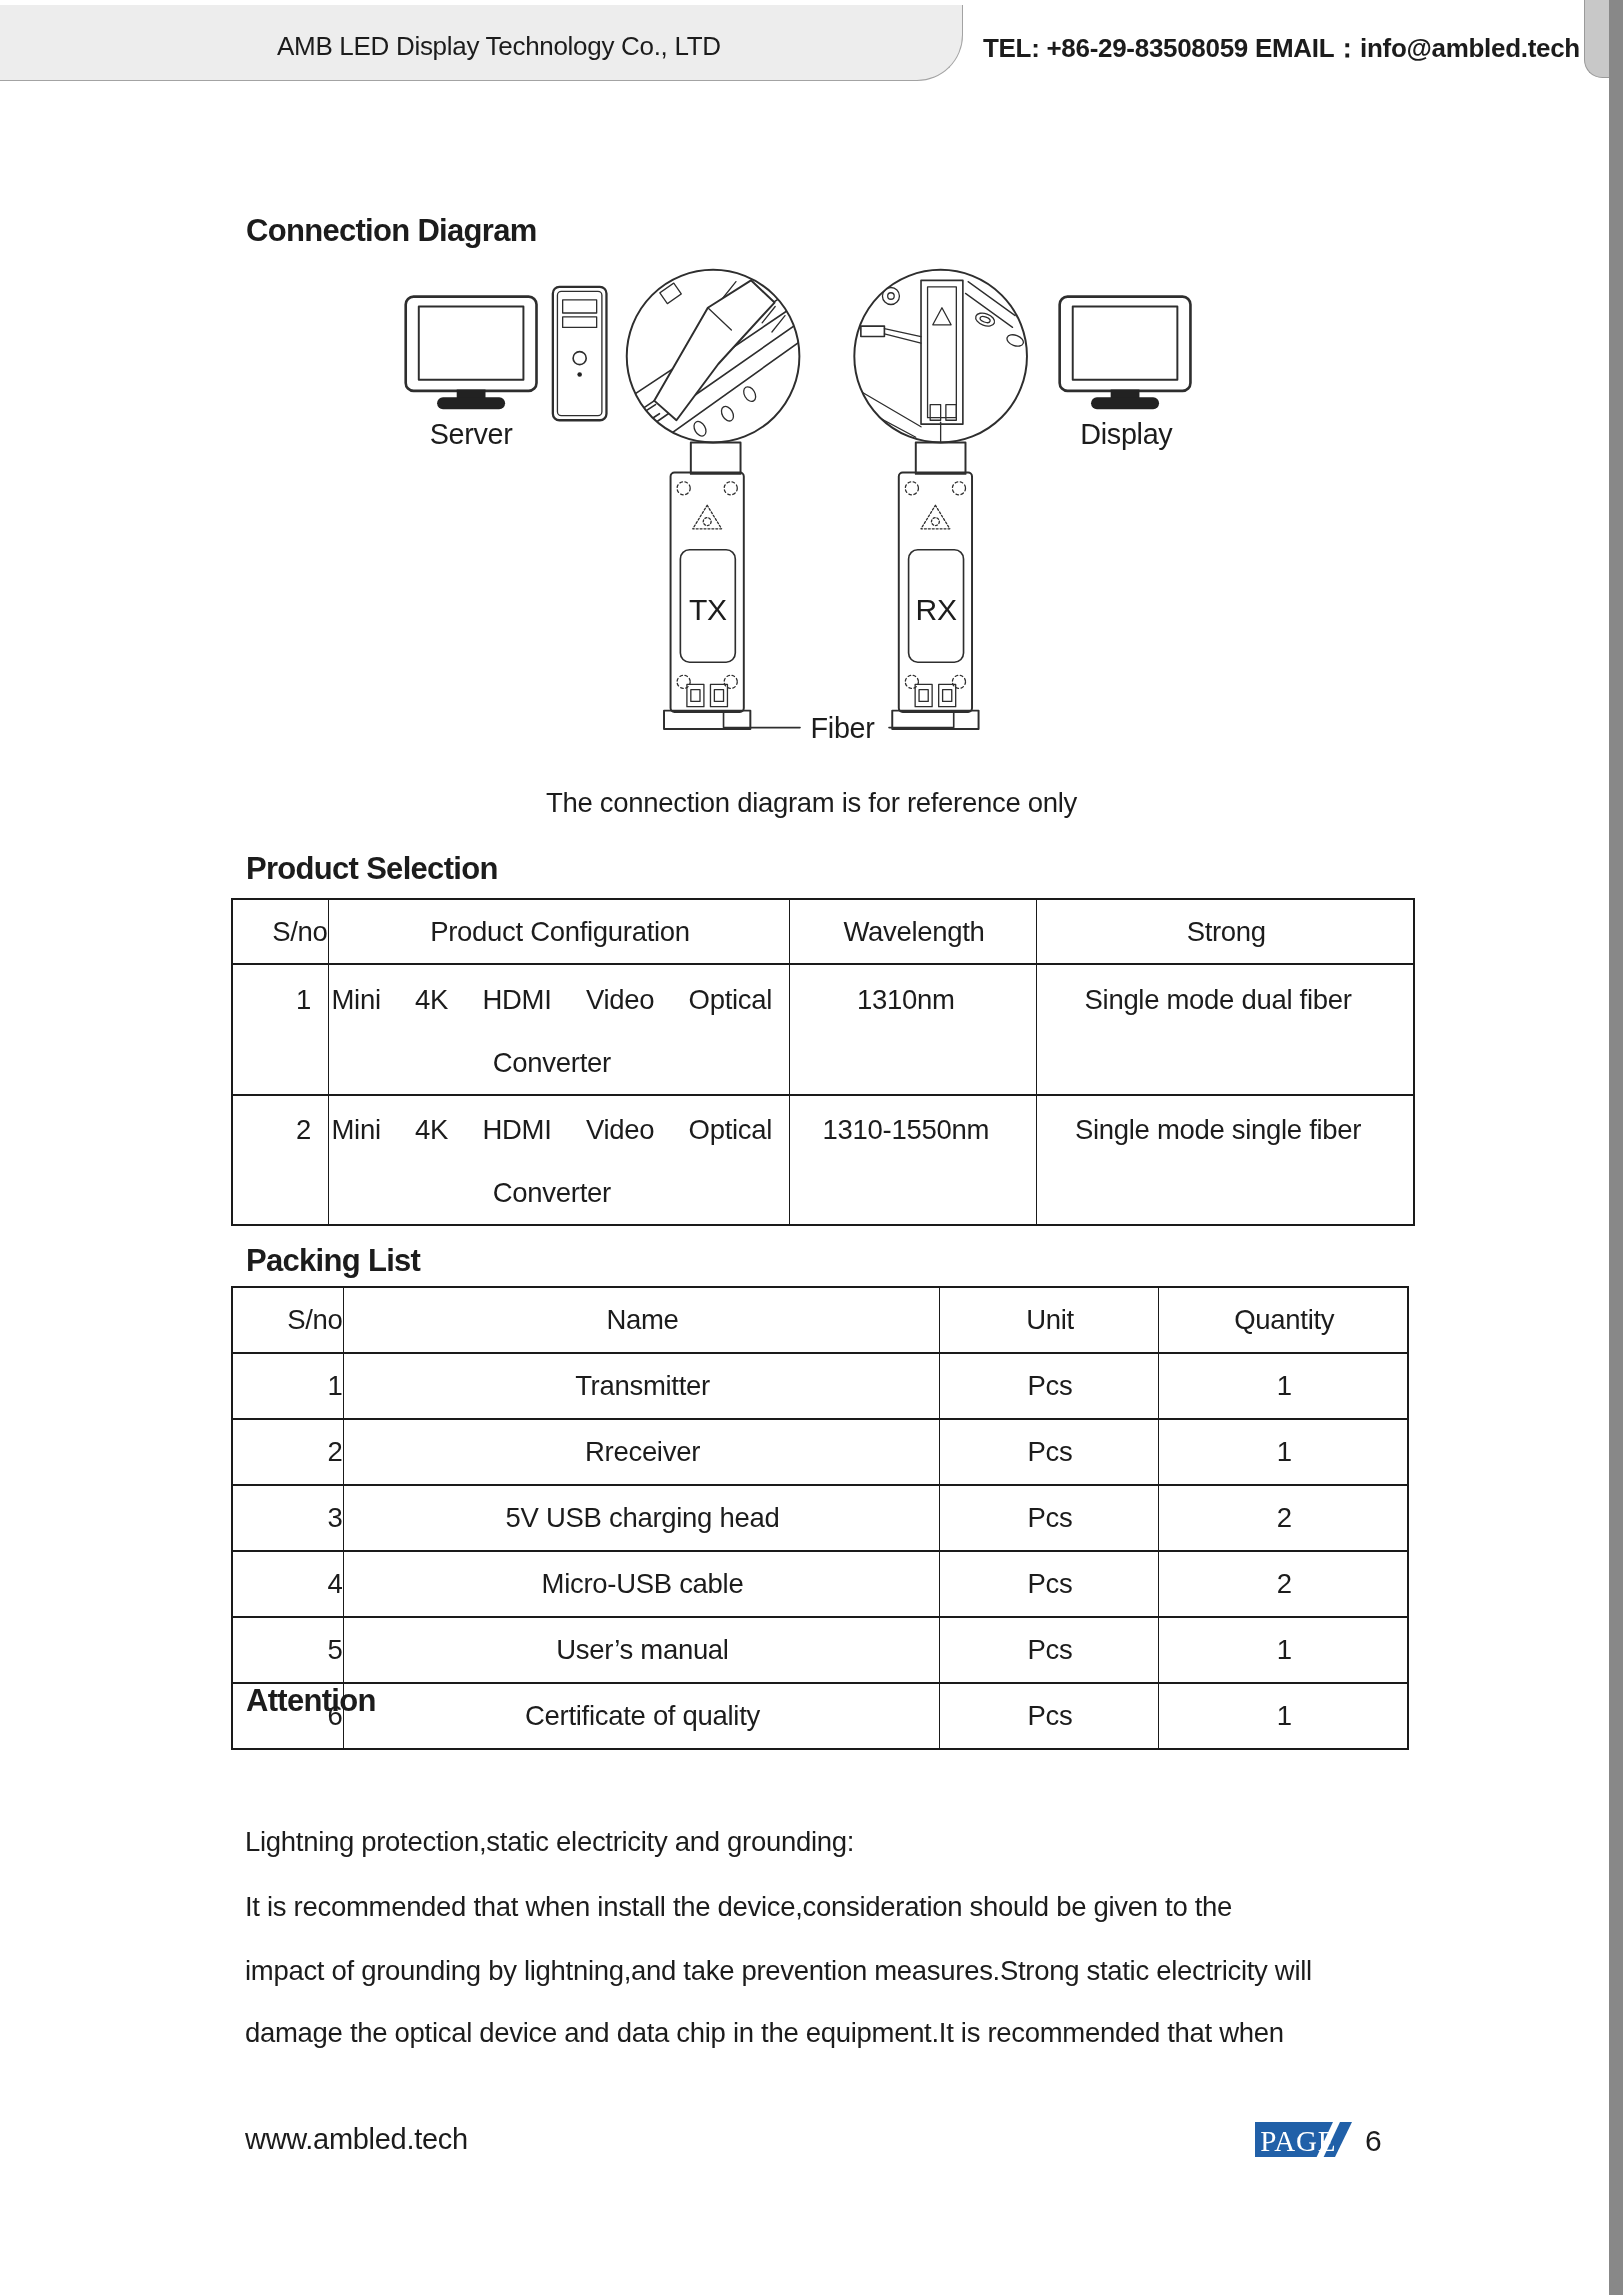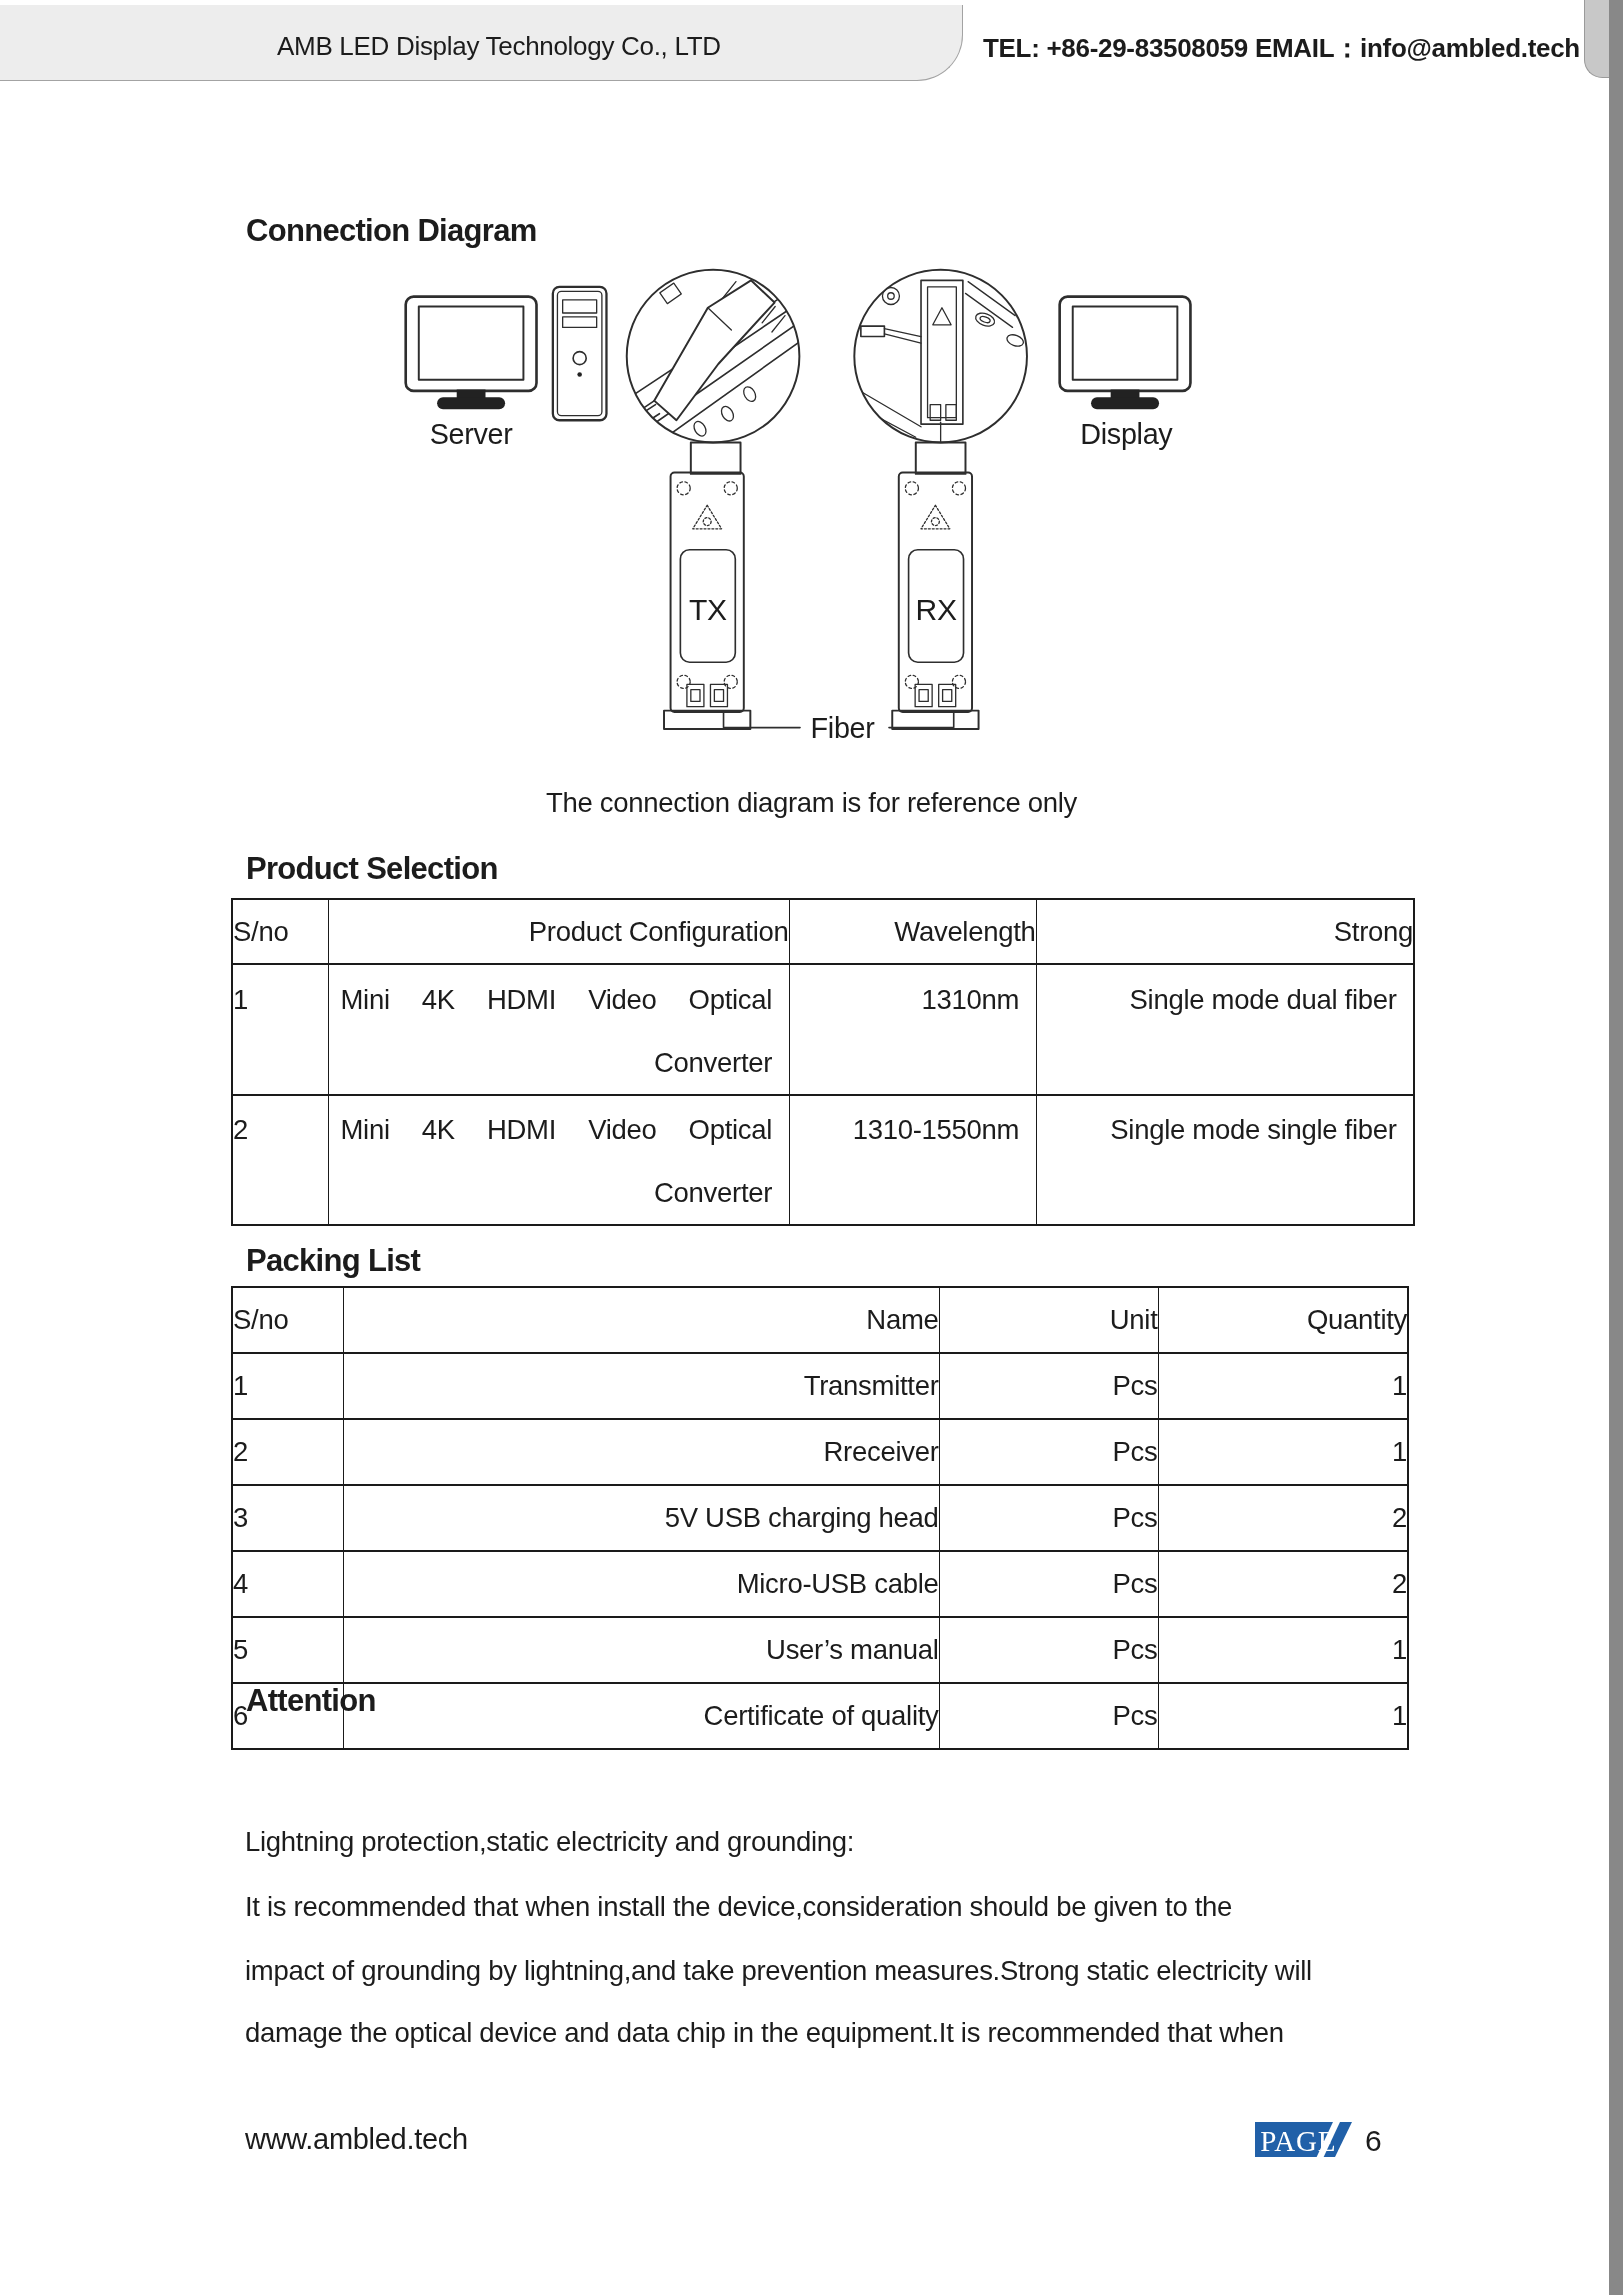--- a/index.html
+++ b/index.html
@@ -20,23 +20,23 @@
     position:absolute; left:1584px; top:0; width:40px; height:77px;
     background:#c8c8c8; border-left:1.3px solid #9a9a9a; border-bottom:1.3px solid #9a9a9a;
     border-bottom-left-radius:18.3px;
   }
   
   .h-sec{position:absolute; left:246px; font-size:31px; font-weight:bold; letter-spacing:-0.7px; white-space:nowrap;}
   .caption{position:absolute; left:0; top:787px; width:1623px; text-align:center; font-size:27.5px;}
   .para-line{position:absolute; left:245px; font-size:27.5px; white-space:nowrap;}
   
   table.doc{position:absolute; border-collapse:collapse; table-layout:fixed; font-size:27.5px; letter-spacing:-0.3px;}
-  table.doc th, table.doc td{border:1.3px solid #1a1a1a; font-weight:normal; text-align:right; padding:0 0 0 12px; overflow:hidden;}
+  table.doc th, table.doc td{border:1.3px solid #1a1a1a; font-weight:normal; text-align:center; padding:0 0 0 3px; overflow:hidden;}
   table.doc th{vertical-align:middle;}
-  table.doc .cnum{text-align:left; padding:0;}
+  table.doc .cnum{text-align:right; padding:0;}
   table.doc{border:2px solid #1a1a1a;}
   table.doc th{border-bottom:2px solid #1a1a1a;}
   #product-table{left:231px; top:898px; width:1182px;}
   #product-table td{vertical-align:top; line-height:63px; padding-top:2.6px; padding-right:16.4px;}
   #product-table th{height:63px;}
   #packing-table{left:231px; top:1286px; width:1176px;}
   #packing-table th{height:64px;}
   #packing-table td{height:64px; vertical-align:middle;}
   #packing-table tr td{border-bottom:2px solid #1a1a1a;}
   #product-table tr.r1 td{border-bottom:2px solid #1a1a1a;}

